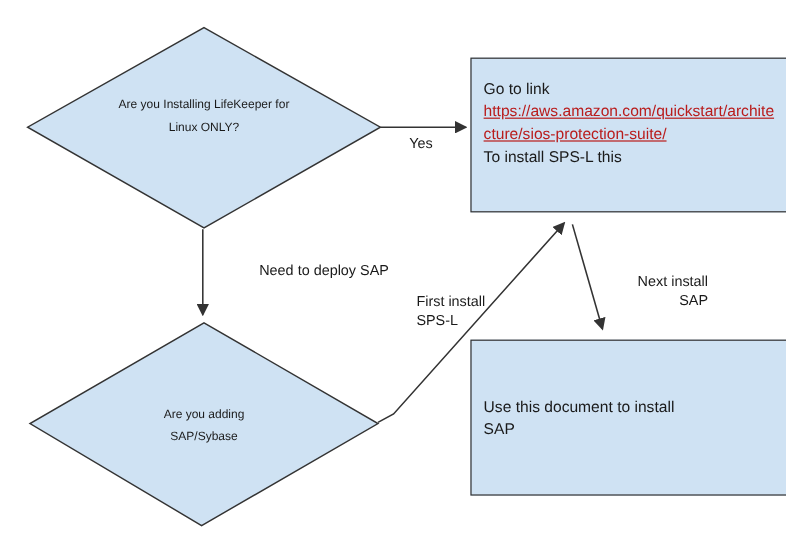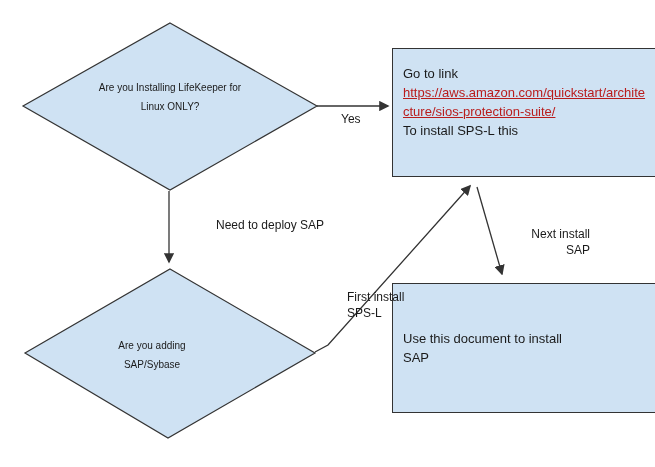--- a/index.html
+++ b/index.html
@@ -40,24 +40,24 @@
     cursor: pointer;
   }
   .edge-label {
     position: absolute;
     font-size: 12px;
     line-height: 16px;
     color: #1a1a1a;
   }
   #lbl-yes   { left: 341px; top: 111px; }
   #lbl-need  { left: 168px; top: 217px; margin-left: 48px; }
-  #lbl-first { left: 347px; top: 243px; width: 80px; margin-top: 46px; }
+  #lbl-first { left: 347px; top: 243px; width: 80px; }
   #lbl-next  { left: 514px; top: 226px; width: 76px; text-align: right; }
   #lbl-d1 { left: 95px;  top: 78px;  width: 150px; }
-  #lbl-d2 { left: 92px; top: 336px; width: 120px; }
+  #lbl-d2 { left: 110px; top: 336px; width: 120px; }
 </style>
 </head>
 <body>
 
 <div id="canvas">
 
   <svg id="wires" width="655" height="467" viewBox="0 0 655 467">
     <defs>
       <marker id="arrow" viewBox="0 0 10 10" refX="8.5" refY="5" markerWidth="8" markerHeight="8" orient="auto-start-reverse">
         <path d="M0,0 L10,5 L0,10 z" fill="#333333"></path>

